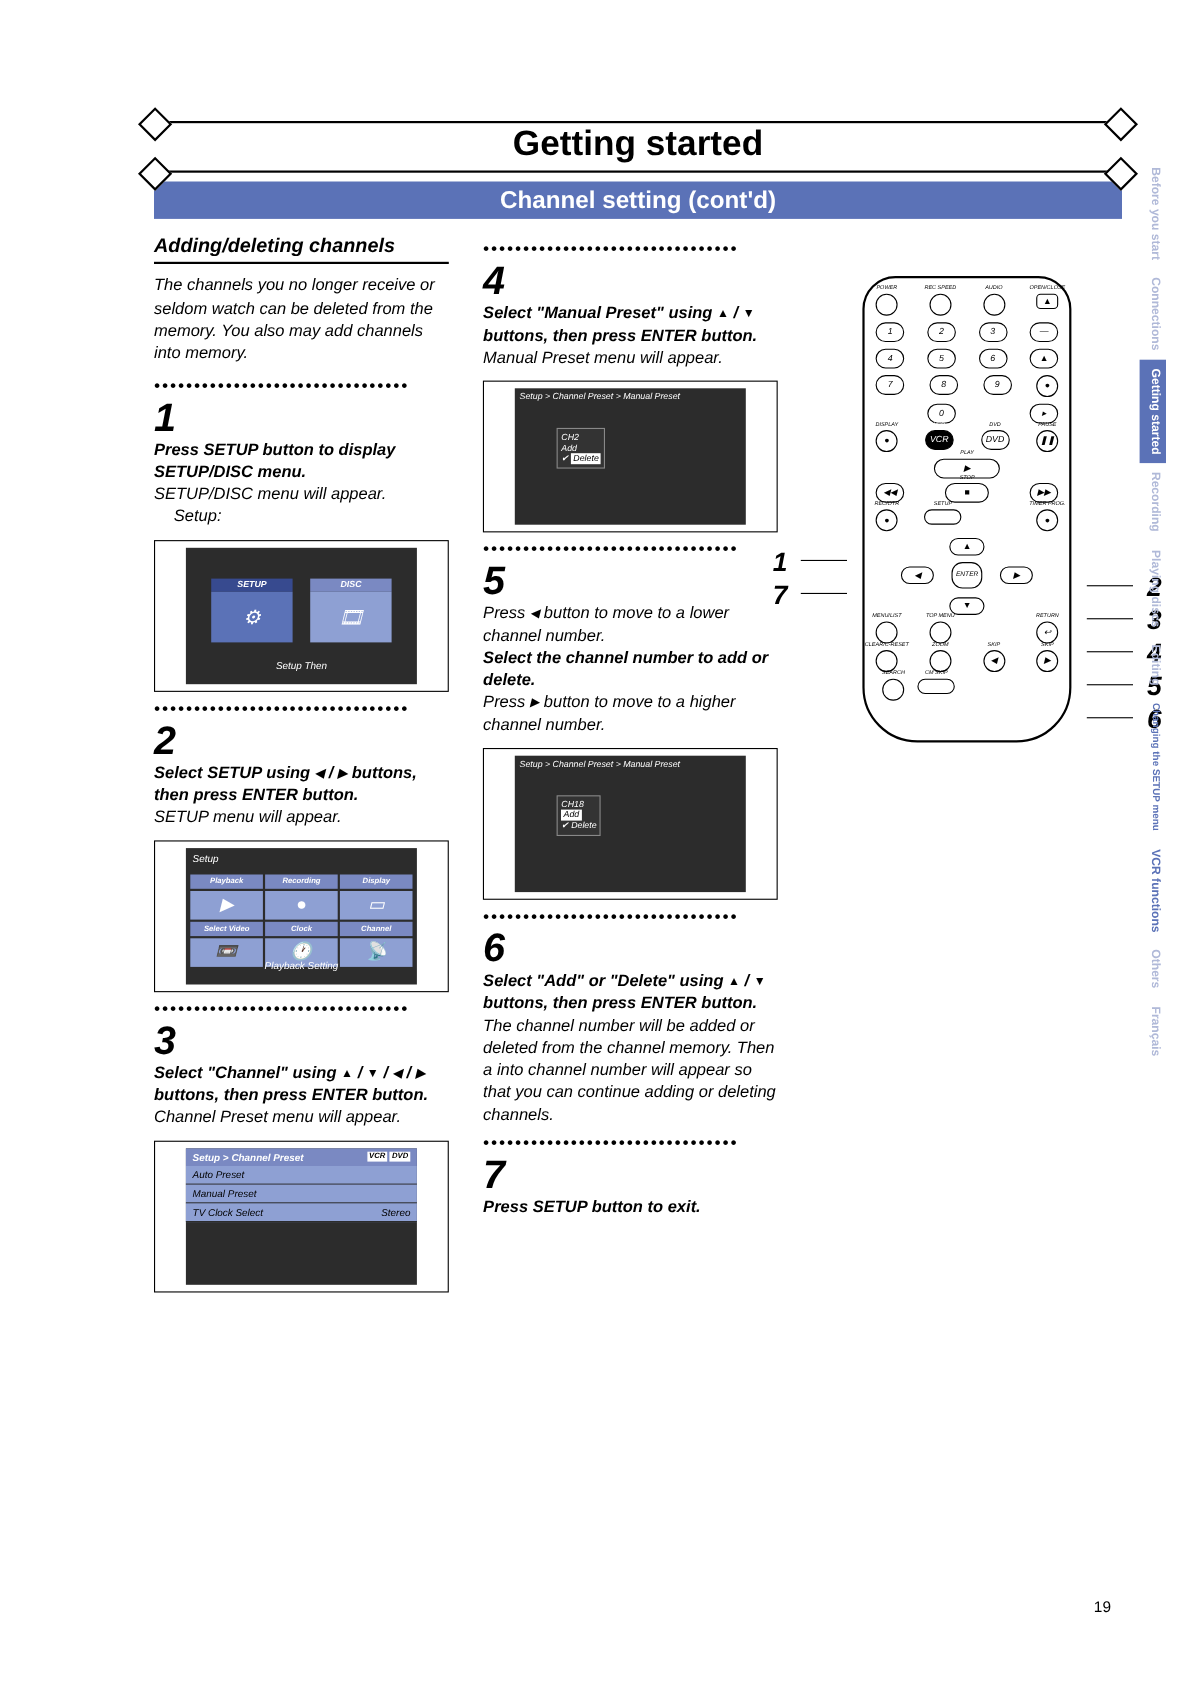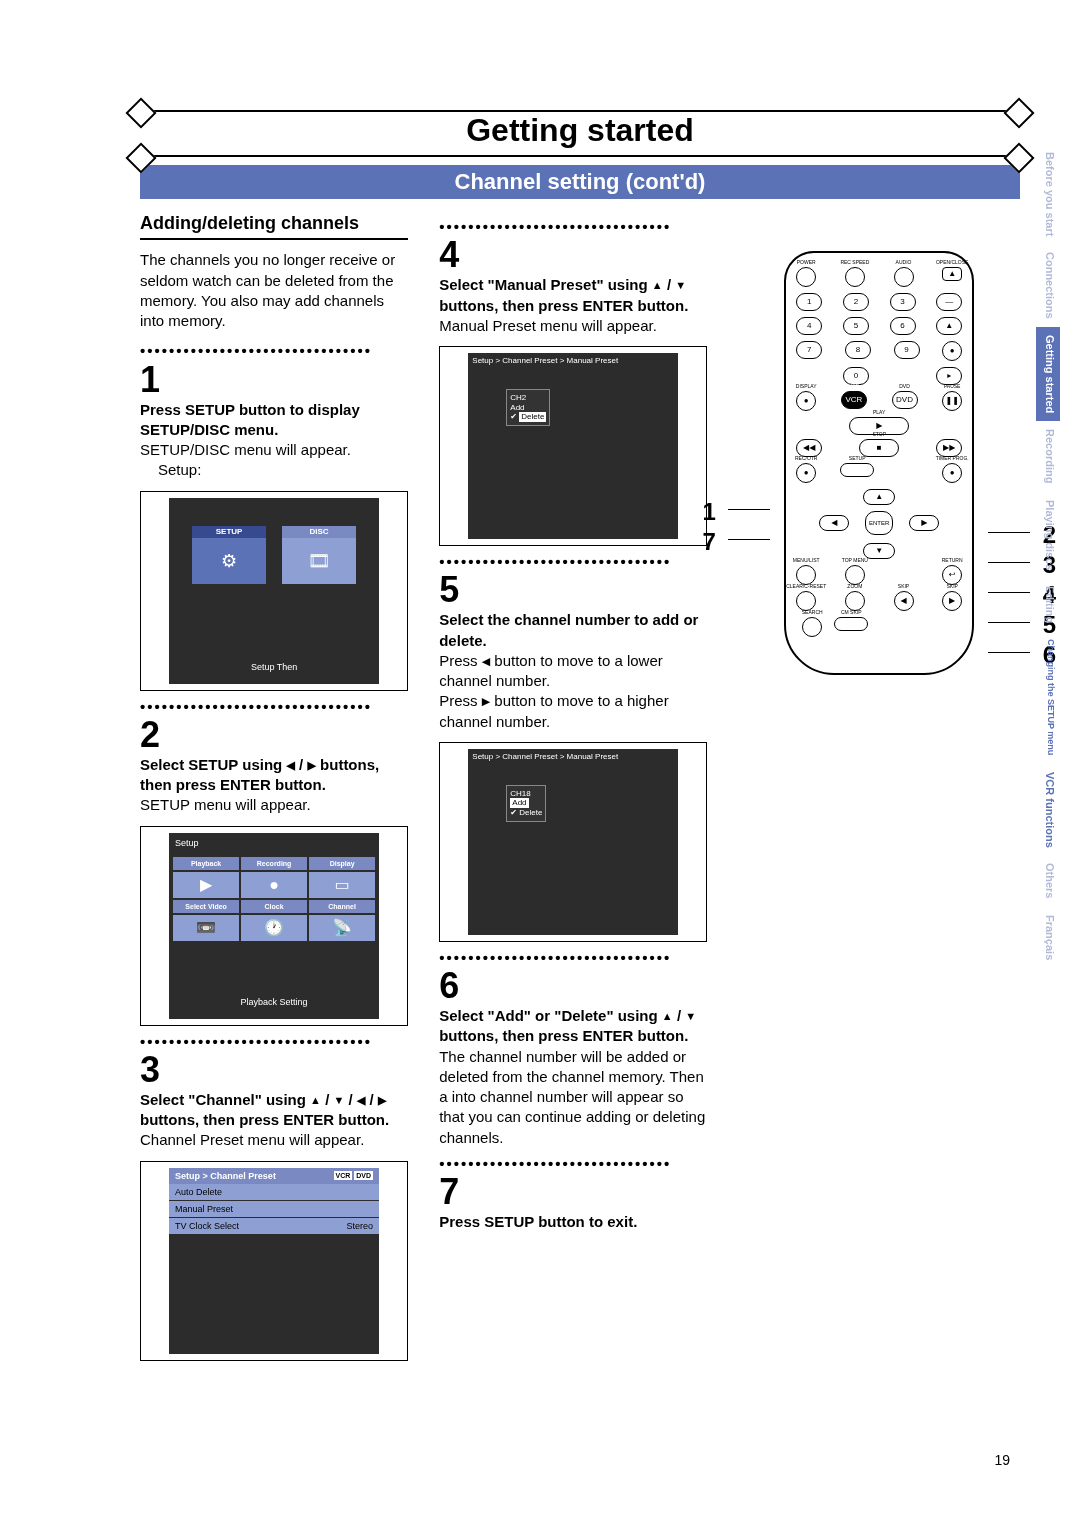--- a/index.html
+++ b/index.html
@@ -8,30 +8,30 @@
   .banner-wrap { position: relative; margin-bottom: 8px; }
   .banner-title { text-align: center; font-size: 32px; font-weight: bold; margin-bottom: 6px; }
   .banner-line { position: relative; border-top: 2px solid #000; height: 0; }
   .banner-line::before, .banner-line::after {
     content: ""; position: absolute; top: -10px; width: 18px; height: 18px;
     border: 2px solid #000; background: #fff; transform: rotate(45deg);
   }
   .banner-line::before { left: -10px; }
   .banner-line::after { right: -10px; }
   .subbanner { background: #5b72b7; color: #fff; font-weight: bold; font-size: 22px; text-align: center; padding: 4px 0; margin-bottom: 12px; }
-  .columns { display: flex; gap: 31px; }
+  .columns { display: flex; gap: 31px; font-style: italic; }
   .col { flex: 1 1 0; font-size: 15px; line-height: 1.35; }
   .col3 { flex: 1.05 1 0; position: relative; }
   .subhead { font-weight: bold; font-size: 18px; border-bottom: 2px solid #000; padding-bottom: 3px; margin-bottom: 10px; }
   .para { margin-bottom: 10px; }
   .dots { letter-spacing: 2px; font-weight: bold; color: #000; margin-top: 6px; overflow: hidden; white-space: nowrap; }
   .stepnum { font-size: 36px; font-weight: bold; line-height: 1; margin-bottom: 2px; }
   .stepbold { font-weight: bold; }
   .screen-frame { border: 1px solid #000; padding: 6px; margin: 10px 0 4px; display: flex; justify-content: center; }
-  .screen-inner { width: 210px; height: 186px; background: #2c2c2c; color: #fff; font-size: 9px; position: relative; }
+  .screen-inner { width: 210px; height: 124px; background: #2c2c2c; color: #fff; font-size: 9px; position: relative; }
   .setup-disc { display: flex; gap: 16px; justify-content: center; margin-top: 28px; }
   .sd-card { width: 74px; }
   .sd-lbl { background: #7a89c2; color: #fff; font-size: 8px; font-weight: bold; text-align: center; padding: 1px 0; }
   .sd-lbl.dark { background: #374a8f; }
   .sd-body { background: #8ea0d3; height: 46px; display: flex; align-items: center; justify-content: center; position: relative; }
   .sd-foot { position: absolute; bottom: 10px; left: 0; right: 0; text-align: center; font-size: 9px; }
   .grid6 { display: grid; grid-template-columns: repeat(3, 1fr); gap: 2px; padding: 4px; }
   .gcell { background: #8ea0d3; text-align: center; padding: 2px 0; }
   .gcell.hd { background: #7a89c2; color: #fff; font-size: 7px; font-weight: bold; }
   .gcell .ic { font-size: 16px; color: #fff; }
@@ -149,21 +149,21 @@
         <div class="screen-inner">
           <div class="menulist">
             <div class="mhdr">
                 <span>Setup &gt; Channel Preset</span>
                 <span class="vbox">
                   <span class="vtag">VCR</span>
                   <span class="vtag">DVD</span>
                 </span>
               </div>
             <div class="mrow">
-                <span>Auto Delete</span>
+                <span>Auto Preset</span>
               </div>
             <div class="mrow">
                 <span>Manual Preset</span>
               </div>
             <div class="mrow">
                 <span>TV Clock Select</span>
                 <span>Stereo</span>
               </div>
           </div>
         </div>
@@ -181,22 +181,22 @@
           <div class="preset-box">
             <div>CH2</div>
             <div>Add</div>
             <div><span>✔</span> <span class="sel">Delete</span></div>
           </div>
         </div>
       </div>
 
       <div class="dots">••••••••••••••••••••••••••••••••</div>
       <div class="stepnum">5</div>
+      <p><span>Press </span><span class="tri">◀</span><span> button to move to a lower channel number.</span></p>
       <p><span class="stepbold">Select the channel number to add or delete.</span></p>
-      <p><span>Press </span><span class="tri">◀</span><span> button to move to a lower channel number.</span></p>
       <p><span>Press </span><span class="tri">▶</span><span> button to move to a higher channel number.</span></p>
       <div class="screen-frame">
         <div class="screen-inner">
           <div class="crumb">Setup &gt; Channel Preset &gt; Manual Preset</div>
           <div class="preset-box">
             <div>CH18</div>
             <div><span class="sel">Add</span></div>
             <div><span>✔</span> <span>Delete</span></div>
           </div>
         </div>

